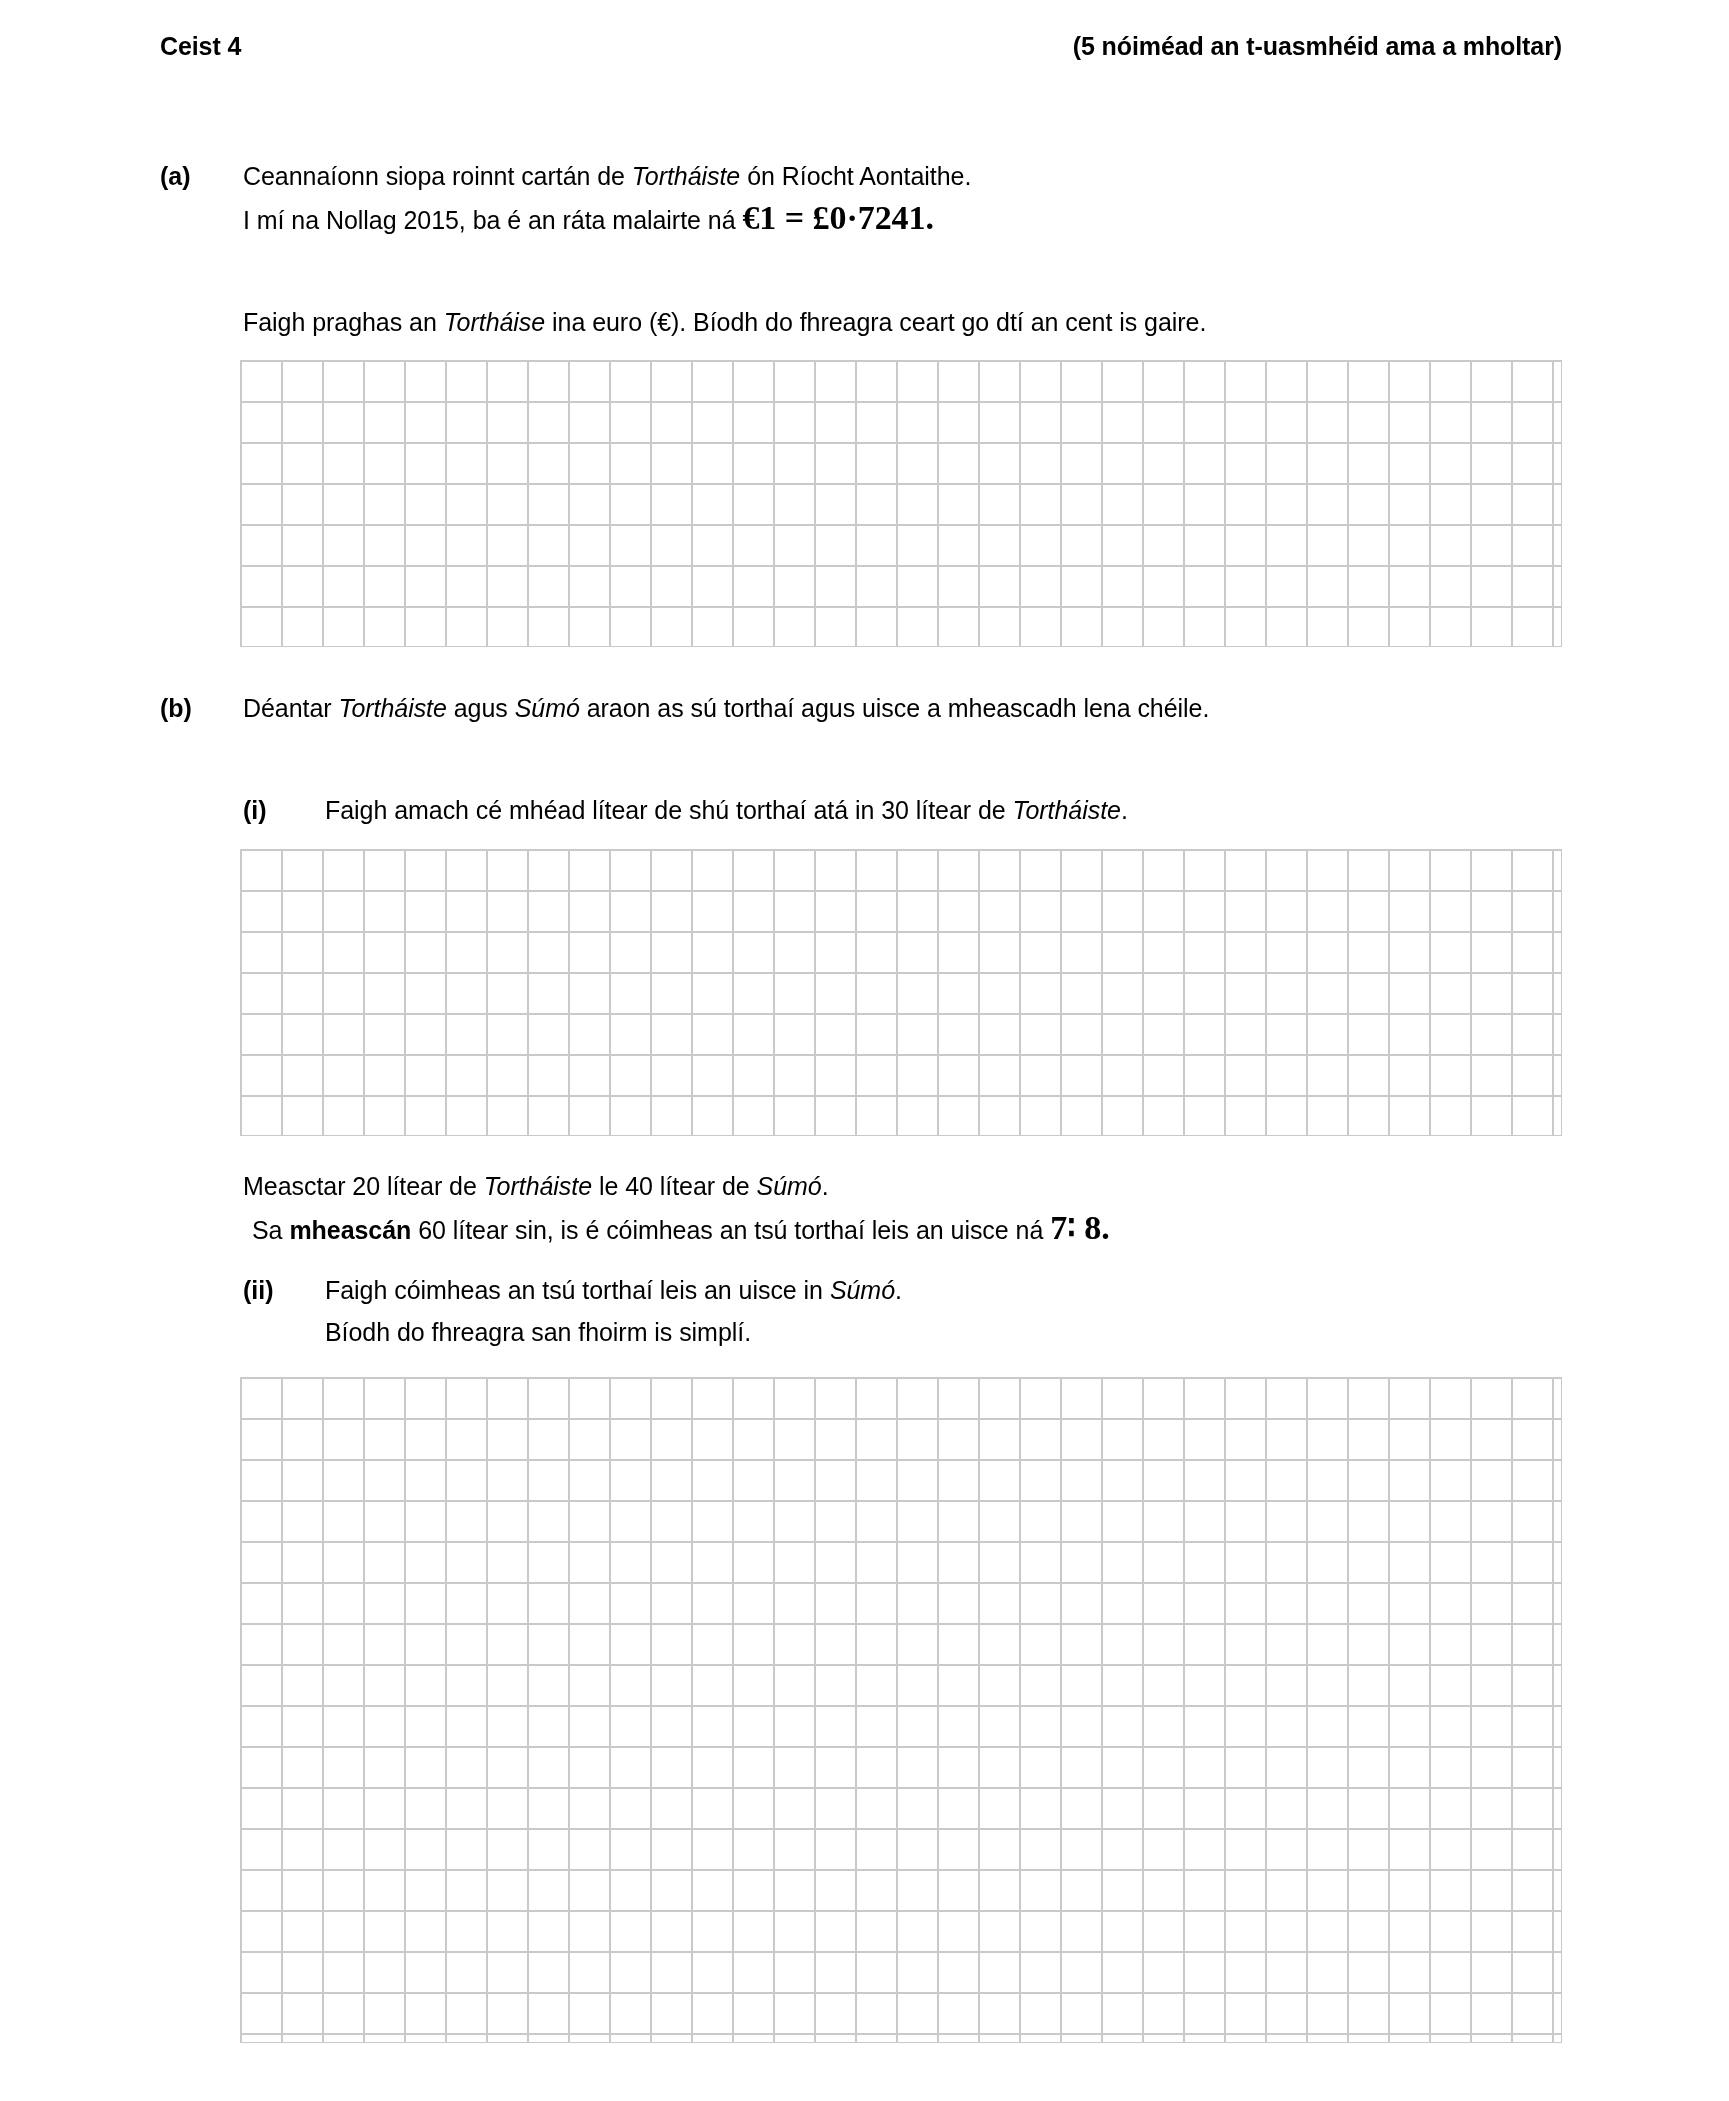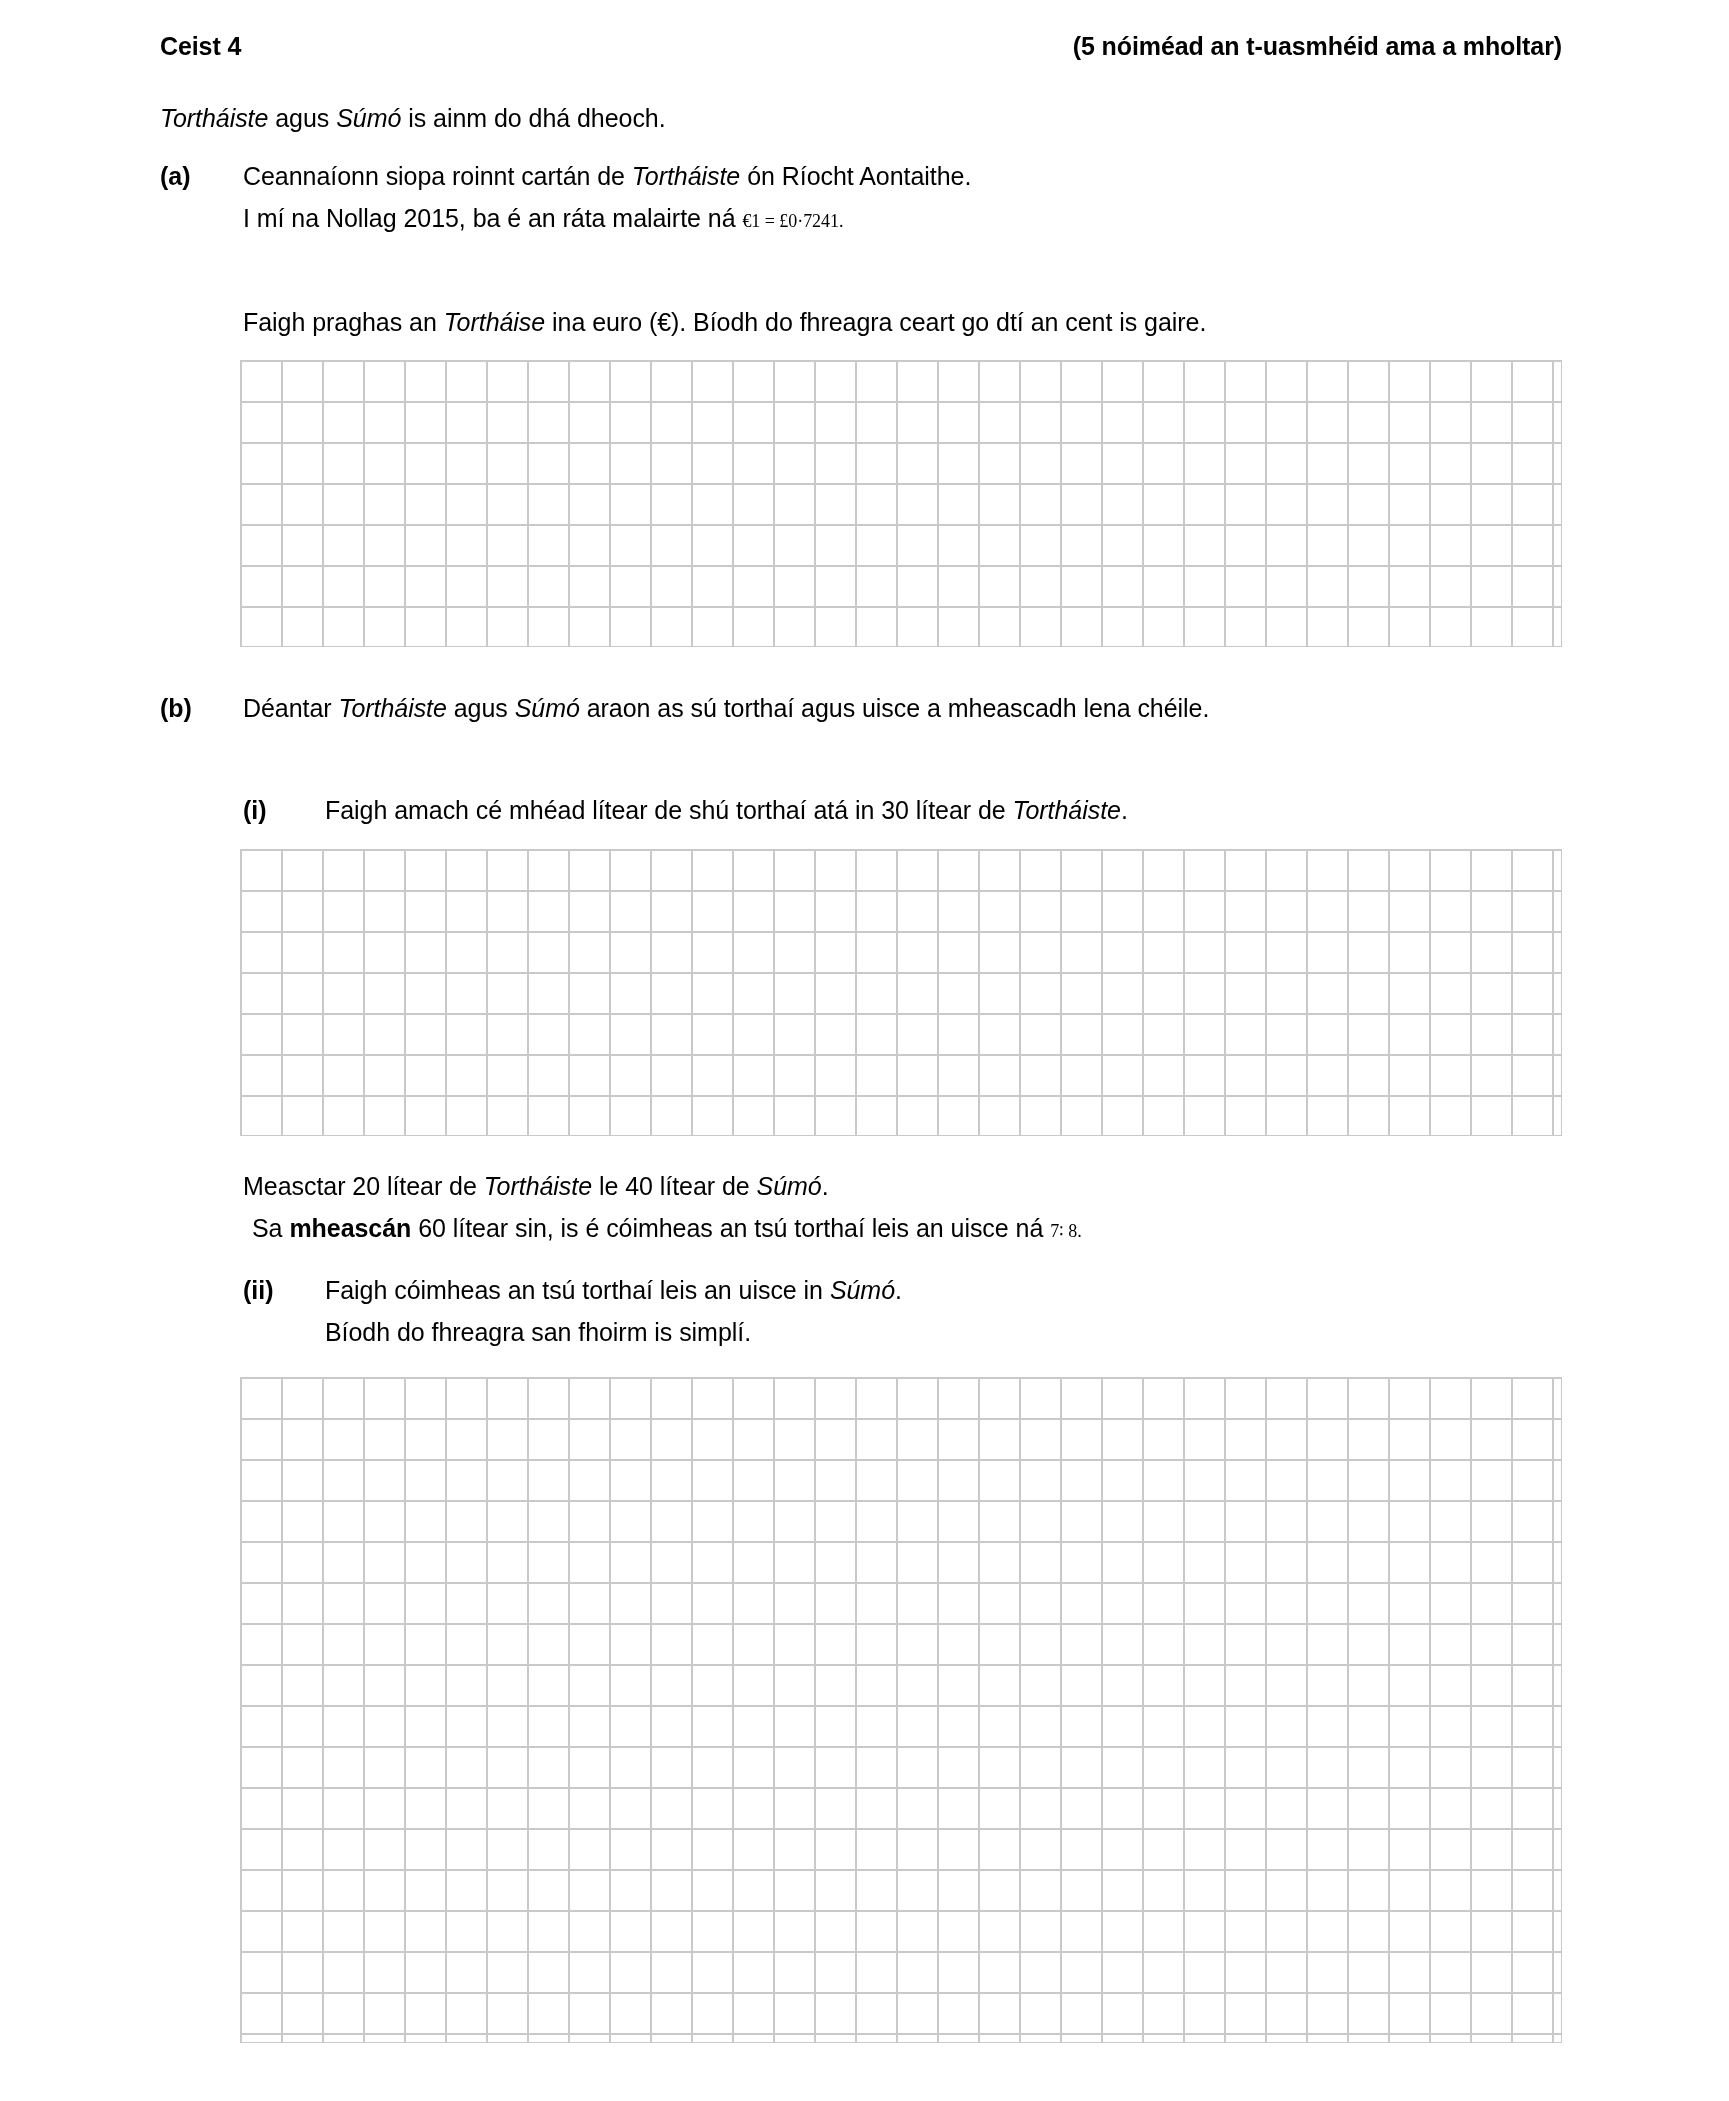--- a/index.html
+++ b/index.html
@@ -55,21 +55,22 @@
 
   .partlabel {
     position: absolute;
     font-weight: bold;
     font-size: 25px;
     line-height: 42px;
   }
 
   .mathtext {
     font-family: "Liberation Serif", serif;
-    font-size: 18px;
+    font-size: 34px;
+    font-weight: bold;
   }
 
   
   .grid {
     position: absolute;
     box-sizing: border-box;
     background-color: #ffffff;
     background-image:
       linear-gradient(to right, #c9c9c9 1.5px, transparent 1.5px),
       linear-gradient(to bottom, #c9c9c9 1.5px, transparent 1.5px);
@@ -81,23 +82,20 @@
 </head>
 <body>
 
 <div class="page">
 
   <div class="header">
     <span class="q-label">Ceist 4</span>
     <span class="q-time">(5 nóiméad an t-uasmhéid ama a mholtar)</span>
   </div>
 
-  <div class="line" style="left:160px; top:97px;">
-    <span class="it">Tortháiste</span><span> agus </span><span class="it">Súmó</span><span> is ainm do dhá dheoch.</span>
-  </div>
 
   <div class="partlabel" style="left:160px; top:155px;">(a)</div>
 
   <div class="line" style="left:243px; top:155px;">
     <span>Ceannaíonn siopa roinnt cartán de </span><span class="it">Tortháiste</span><span> ón Ríocht Aontaithe.</span>
   </div>
 
   <div class="line" style="left:243px; top:197px;">
     <span>I mí na Nollag 2015, ba é an ráta malairte ná </span><span class="mathtext">€1 = £0·7241.</span>
   </div>

